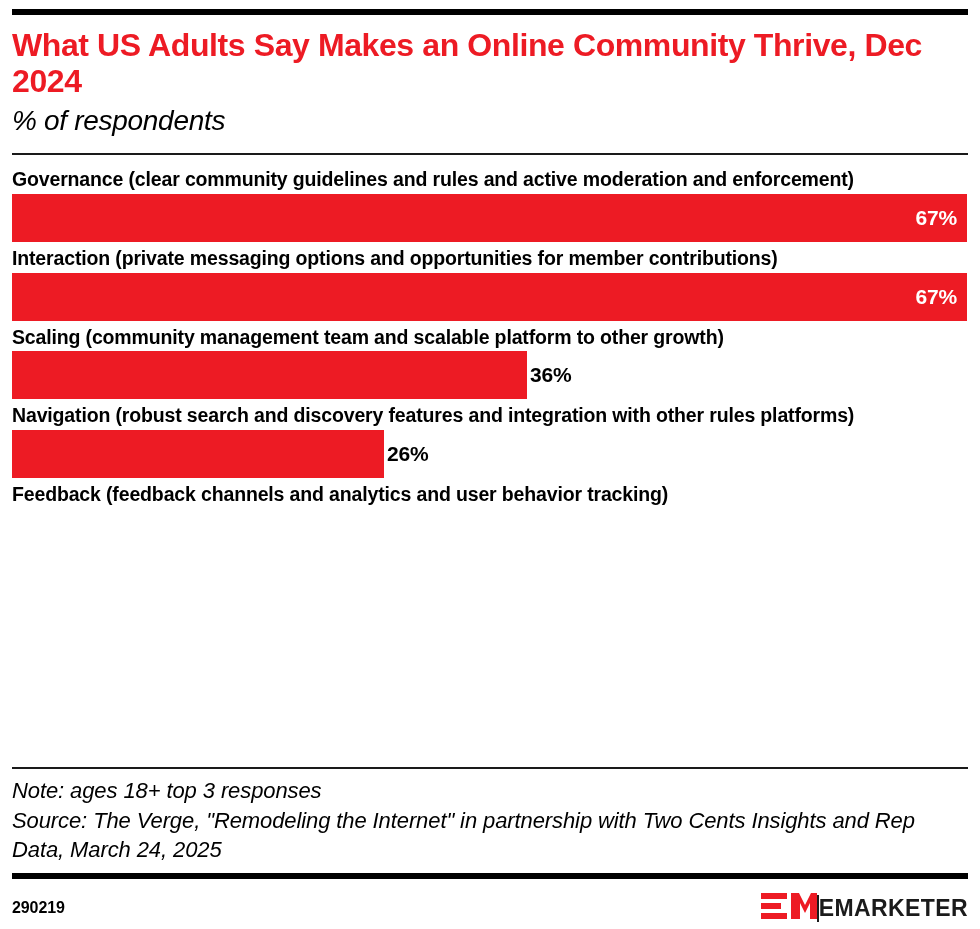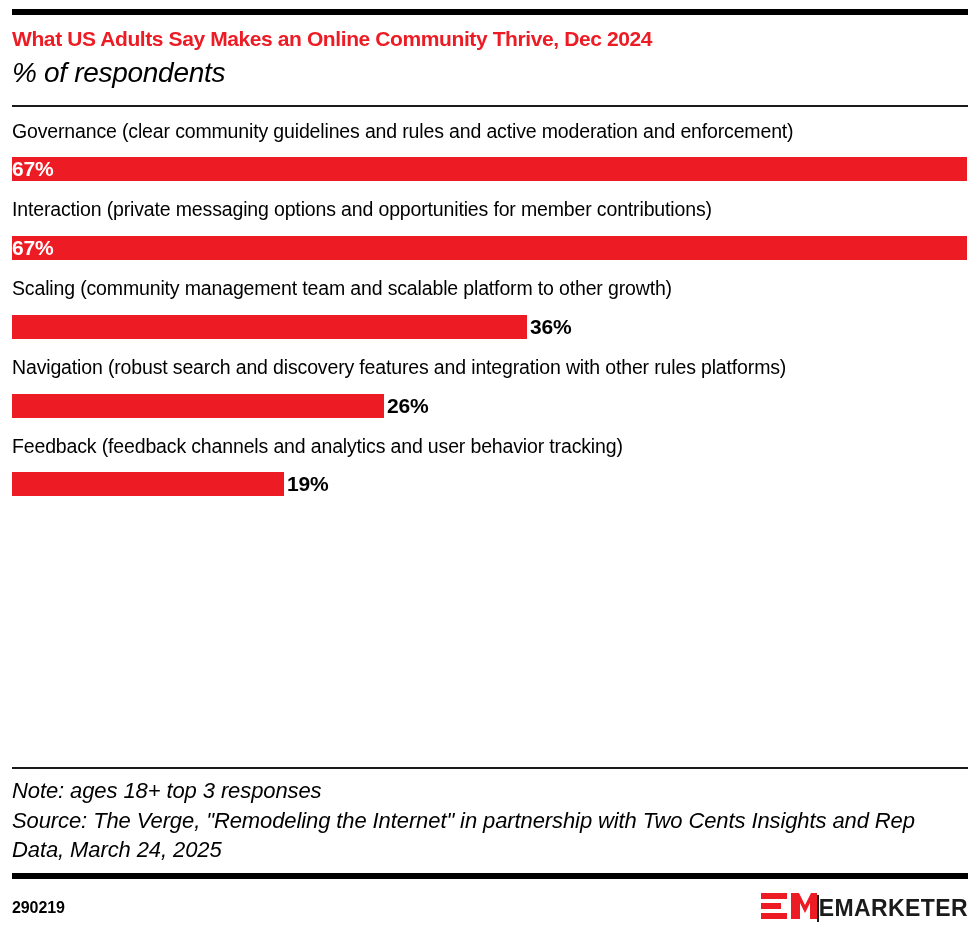--- a/index.html
+++ b/index.html
@@ -32,21 +32,21 @@
     height: 2px;
     background: #1a1a1a;
   }
   .rule-thick {
     height: 6px;
     background: #000000;
   }
 
   
   .title {
-    font-size: 21px;
+    font-size: 32px;
     line-height: 1.13;
     font-weight: 700;
     color: #ED1B24;
     letter-spacing: -0.4px;
     margin: 12px 0 0 0;
     max-width: 930px;
     font-stretch: condensed;
   }
   .subtitle {
     font-size: 28px;
@@ -62,37 +62,37 @@
   
   .chart {
     margin-top: 13px;
   }
   .bar-group {
     margin-bottom: 8px;
   }
   .bar-label {
     font-size: 19.5px;
     line-height: 1.22;
-    font-weight: 400;
+    font-weight: 700;
     color: #000000;
     letter-spacing: -0.15px;
     margin-bottom: 5px;
     max-width: 952px;
   }
   .bar-row {
     display: flex;
     align-items: center;
     height: 42px;
   }
   .bar {
-    height: 24px;
+    height: 48px;
     background: #ED1B24;
     display: flex;
     align-items: center;
-    justify-content: flex-start;
+    justify-content: flex-end;
     box-sizing: border-box;
   }
   .bar-value-inside {
     color: #ffffff;
     font-size: 21px;
     font-weight: 700;
     padding-right: 10px;
     letter-spacing: -0.2px;
   }
   .bar-value-outside {
@@ -191,24 +191,20 @@
       </div>
       <div class="bar-group">
         <div class="bar-label">Navigation (robust search and discovery features and integration with other rules platforms)</div>
         <div class="bar-row">
           <div class="bar" style="width: 372px; background: rgb(237, 27, 36);"></div>
           <span class="bar-value-outside">26%</span>
         </div>
       </div>
       <div class="bar-group">
         <div class="bar-label">Feedback (feedback channels and analytics and user behavior tracking)</div>
-        <div class="bar-row">
-          <div class="bar" style="width: 272px; background: rgb(237, 27, 36);"></div>
-          <span class="bar-value-outside">19%</span>
-        </div>
       </div>
     </div>
 
   <div class="footer">
     <div class="rule-thin"></div>
     <div class="footnotes">
       <span class="footnote-line">Note: ages 18+ top 3 responses</span>
       <span class="footnote-line">Source: The Verge, "Remodeling the Internet" in partnership with Two Cents Insights and Rep Data, March 24, 2025</span>
     </div>
     <div class="rule-thick"></div>

